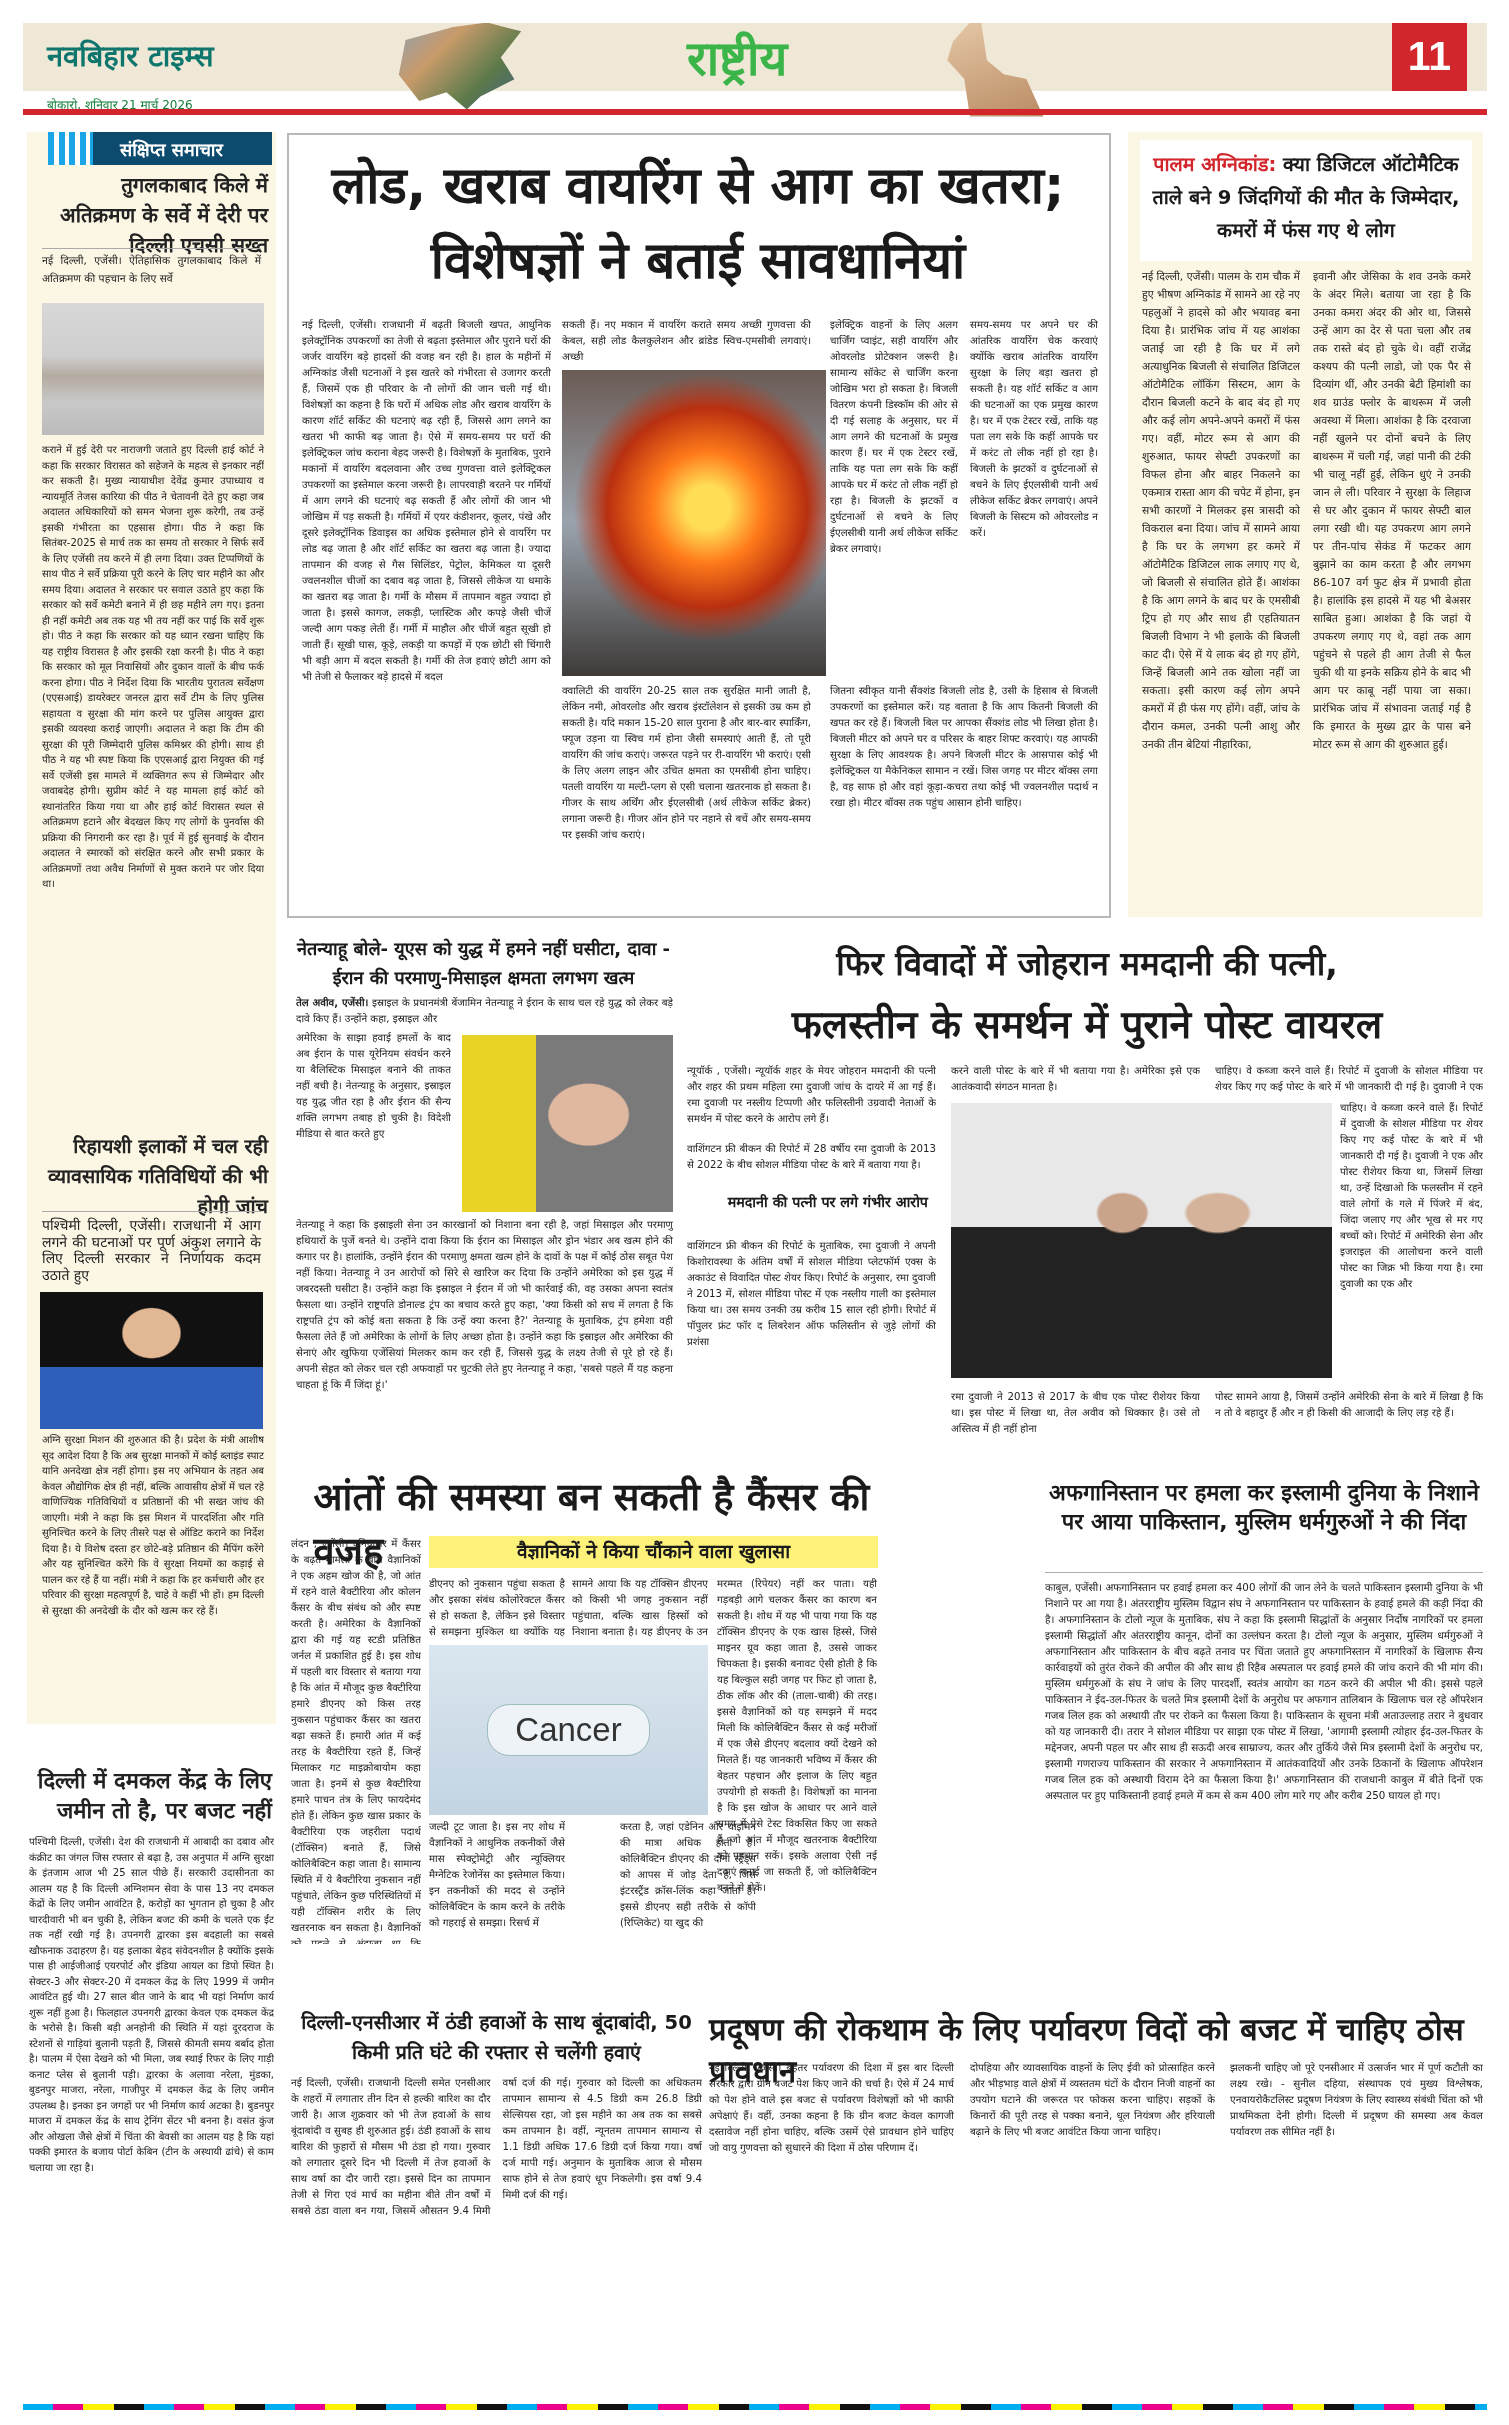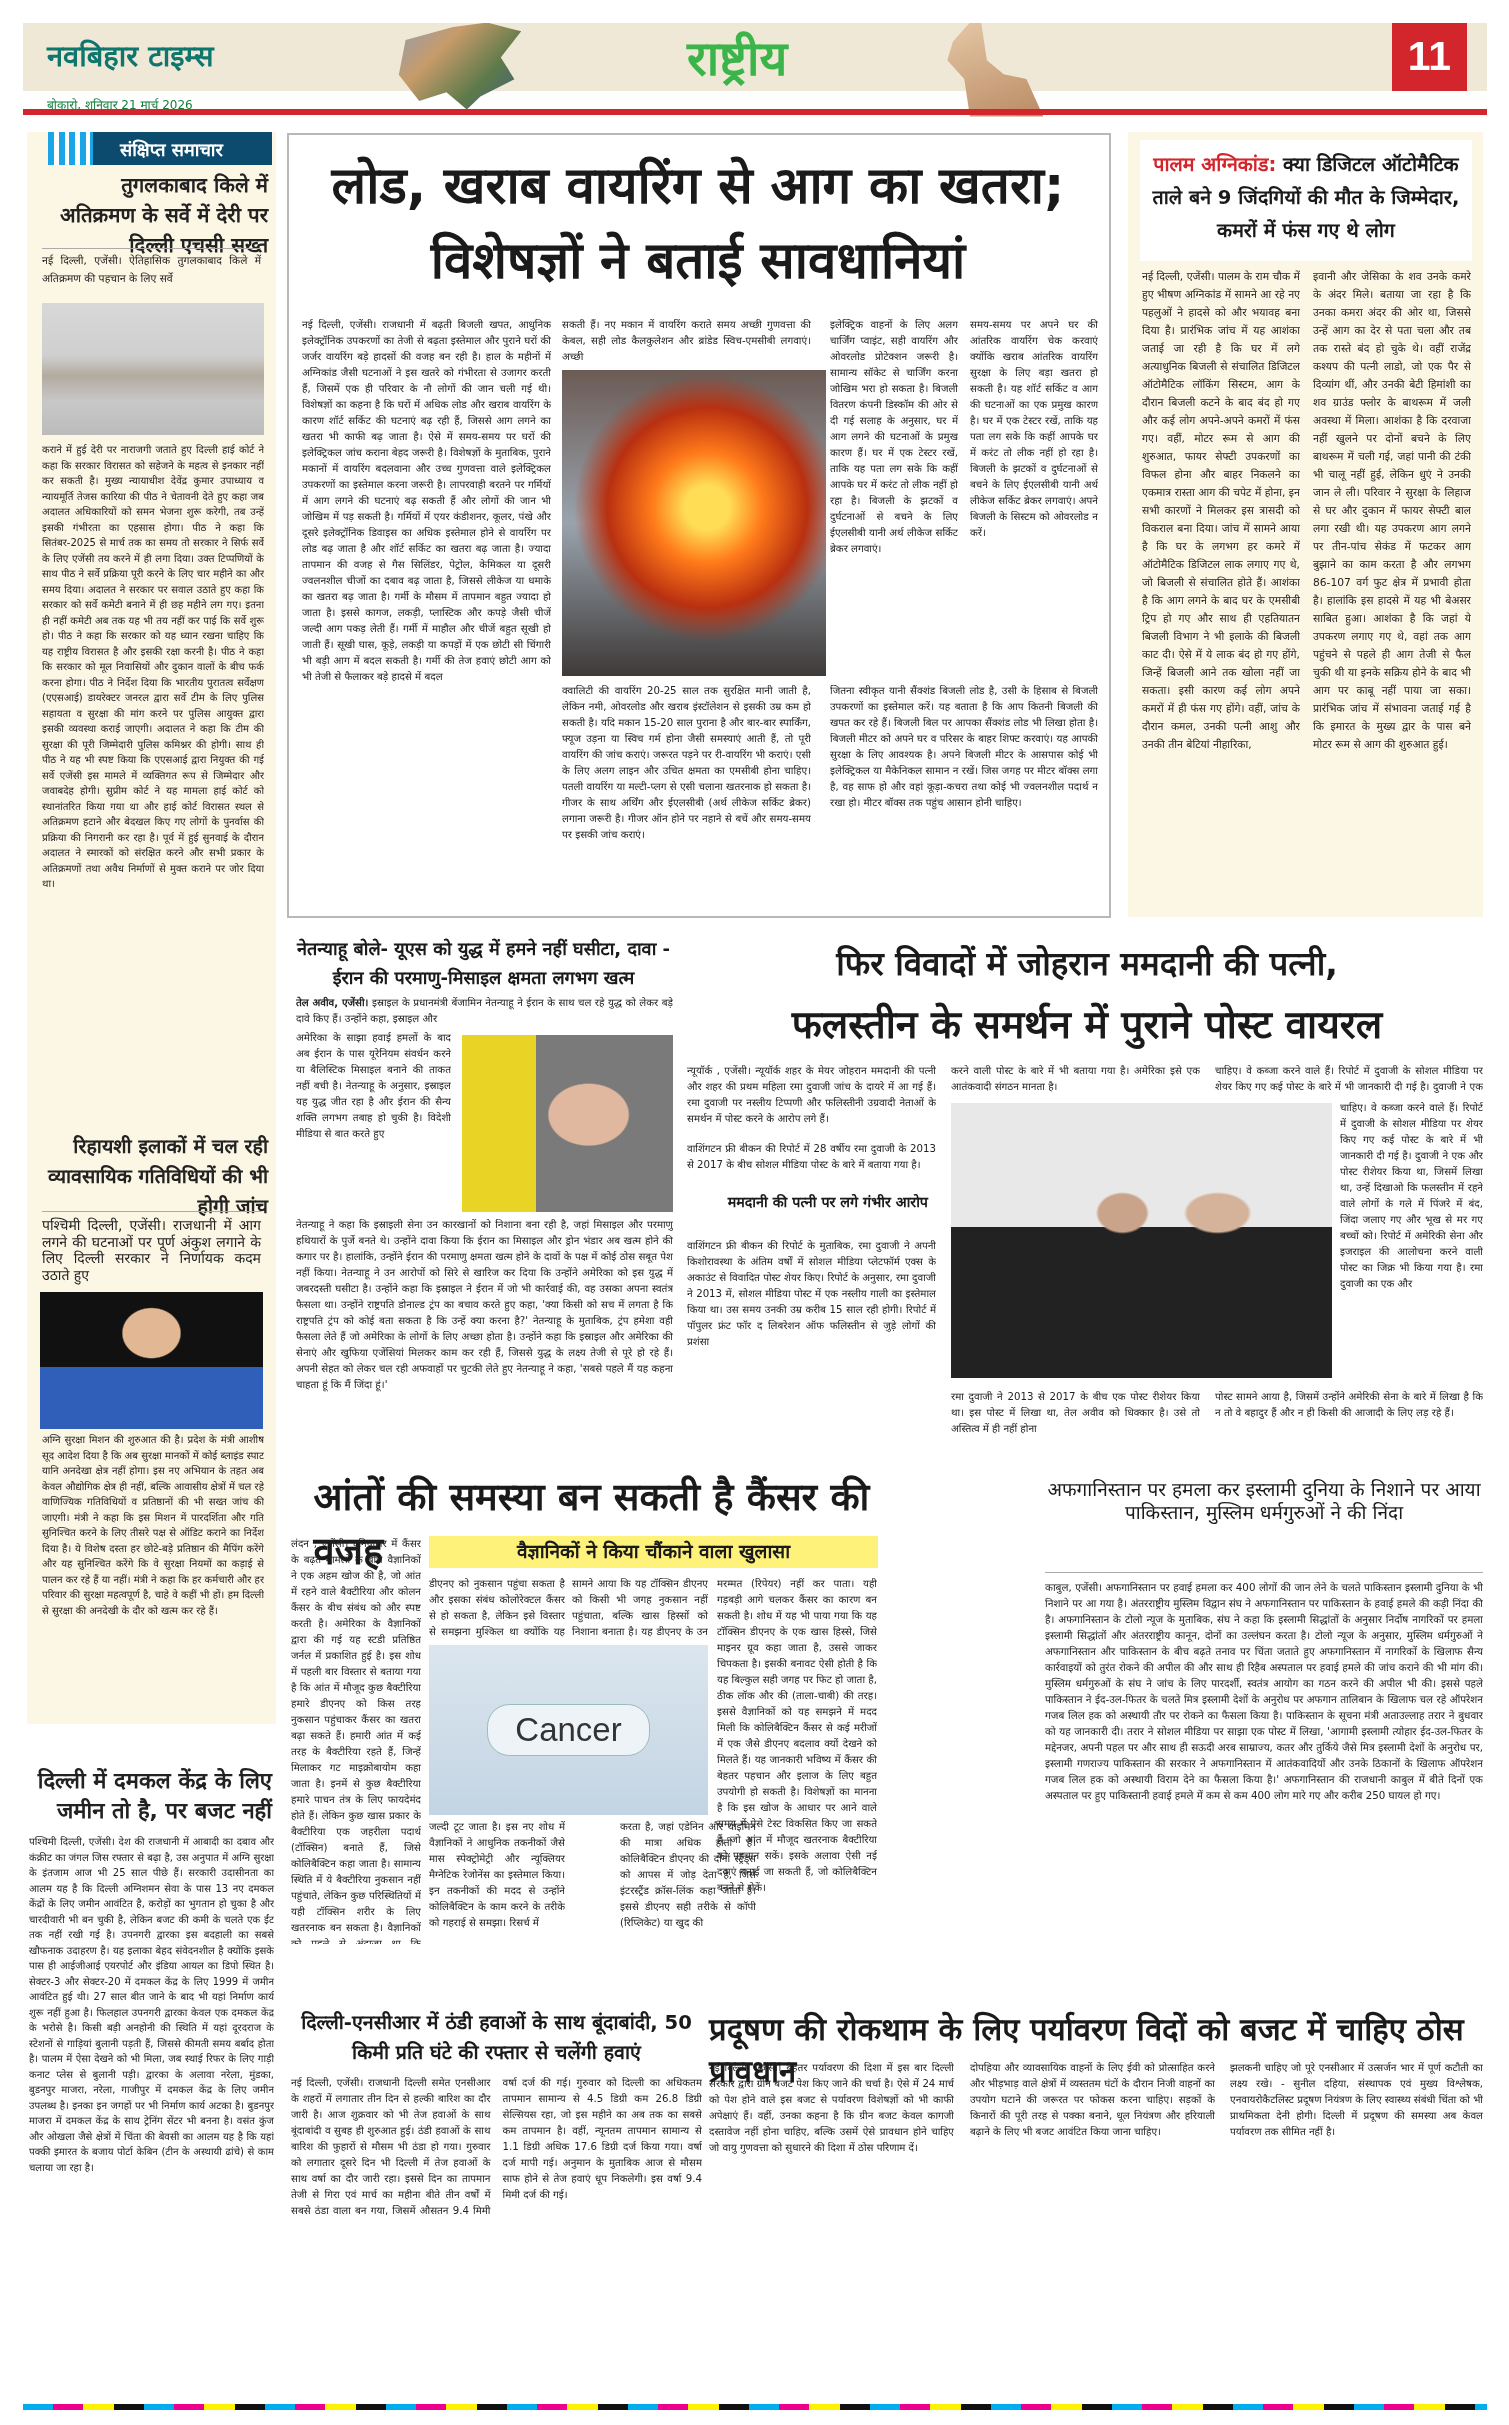--- a/index.html
+++ b/index.html
@@ -100,21 +100,21 @@
   <span class="lead">तेल अवीव, एजेंसी।</span>
   <span>इस्राइल के प्रधानमंत्री बेंजामिन नेतन्याहू ने ईरान के साथ चल रहे युद्ध को लेकर बड़े दावे किए हैं। उन्होंने कहा, इस्राइल और</span>
 </div>
 <div class="abs col" style="left:296px;top:1030px;width:155px;height:185px;overflow:hidden;">अमेरिका के साझा हवाई हमलों के बाद अब ईरान के पास यूरेनियम संवर्धन करने या बैलिस्टिक मिसाइल बनाने की ताकत नहीं बची है। नेतन्याहू के अनुसार, इस्राइल यह युद्ध जीत रहा है और ईरान की सैन्य शक्ति लगभग तबाह हो चुकी है। विदेशी मीडिया से बात करते हुए</div>
 <div class="abs photo photo-netanyahu" style="left:462px;top:1035px;width:211px;height:177px;"></div>
 <div class="abs col" style="left:296px;top:1217px;width:377px;height:226px;overflow:hidden;">नेतन्याहू ने कहा कि इस्राइली सेना उन कारखानों को निशाना बना रही है, जहां मिसाइल और परमाणु हथियारों के पुर्जे बनते थे। उन्होंने दावा किया कि ईरान का मिसाइल और ड्रोन भंडार अब खत्म होने की कगार पर है। हालांकि, उन्होंने ईरान की परमाणु क्षमता खत्म होने के दावों के पक्ष में कोई ठोस सबूत पेश नहीं किया। नेतन्याहू ने उन आरोपों को सिरे से खारिज कर दिया कि उन्होंने अमेरिका को इस युद्ध में जबरदस्ती घसीटा है। उन्होंने कहा कि इस्राइल ने ईरान में जो भी कार्रवाई की, वह उसका अपना स्वतंत्र फैसला था। उन्होंने राष्ट्रपति डोनाल्ड ट्रंप का बचाव करते हुए कहा, 'क्या किसी को सच में लगता है कि राष्ट्रपति ट्रंप को कोई बता सकता है कि उन्हें क्या करना है?' नेतन्याहू के मुताबिक, ट्रंप हमेशा वही फैसला लेते हैं जो अमेरिका के लोगों के लिए अच्छा होता है। उन्होंने कहा कि इस्राइल और अमेरिका की सेनाएं और खुफिया एजेंसियां मिलकर काम कर रही हैं, जिससे युद्ध के लक्ष्य तेजी से पूरे हो रहे हैं। अपनी सेहत को लेकर चल रही अफवाहों पर चुटकी लेते हुए नेतन्याहू ने कहा, 'सबसे पहले मैं यह कहना चाहता हूं कि मैं जिंदा हूं।'</div>
 
 <div class="abs h-huge" style="left:683px;top:934px;width:808px;font-size:33px;line-height:60px;">फिर विवादों में जोहरान ममदानी की पत्नी,</div>
 <div class="abs h-huge" style="left:683px;top:995px;width:808px;font-size:39px;line-height:60px;">फलस्तीन के समर्थन में पुराने पोस्ट वायरल</div>
 <div class="abs col" style="left:687px;top:1063px;width:249px;height:75px;overflow:hidden;">न्यूयॉर्क , एजेंसी। न्यूयॉर्क शहर के मेयर जोहरान ममदानी की पत्नी और शहर की प्रथम महिला रमा दुवाजी जांच के दायरे में आ गई हैं। रमा दुवाजी पर नस्लीय टिप्पणी और फलिस्तीनी उग्रवादी नेताओं के समर्थन में पोस्ट करने के आरोप लगे हैं।</div>
-<div class="abs col" style="left:687px;top:1141px;width:249px;height:48px;overflow:hidden;">वाशिंगटन फ्री बीकन की रिपोर्ट में 28 वर्षीय रमा दुवाजी के 2013 से 2017 के बीच सोशल मीडिया पोस्ट के बारे में बताया गया है।</div>
+<div class="abs col" style="left:687px;top:1141px;width:249px;height:48px;overflow:hidden;">वाशिंगटन फ्री बीकन की रिपोर्ट में 28 वर्षीय रमा दुवाजी के 2013 से 2022 के बीच सोशल मीडिया पोस्ट के बारे में बताया गया है।</div>
 <div class="abs" style="left:694px;top:1192px;width:234px;font-size:14.3px;line-height:21px;font-weight:bold;text-align:right;">ममदानी की पत्नी पर लगे गंभीर आरोप</div>
 <div class="abs col" style="left:687px;top:1238px;width:249px;height:200px;overflow:hidden;">वाशिंगटन फ्री बीकन की रिपोर्ट के मुताबिक, रमा दुवाजी ने अपनी किशोरावस्था के अंतिम वर्षों में सोशल मीडिया प्लेटफॉर्म एक्स के अकाउंट से विवादित पोस्ट शेयर किए। रिपोर्ट के अनुसार, रमा दुवाजी ने 2013 में, सोशल मीडिया पोस्ट में एक नस्लीय गाली का इस्तेमाल किया था। उस समय उनकी उम्र करीब 15 साल रही होगी। रिपोर्ट में पॉपुलर फ्रंट फॉर द लिबरेशन ऑफ फलिस्तीन से जुड़े लोगों की प्रशंसा</div>
 <div class="abs col" style="left:951px;top:1063px;width:249px;height:33px;overflow:hidden;">करने वाली पोस्ट के बारे में भी बताया गया है। अमेरिका इसे एक आतंकवादी संगठन मानता है।</div>
 <div class="abs photo photo-couple" style="left:951px;top:1103px;width:381px;height:275px;"></div>
 <div class="abs col" style="left:951px;top:1389px;width:249px;height:53px;overflow:hidden;">रमा दुवाजी ने 2013 से 2017 के बीच एक पोस्ट रीशेयर किया था। इस पोस्ट में लिखा था, तेल अवीव को धिक्कार है। उसे तो अस्तित्व में ही नहीं होना</div>
 <div class="abs col" style="left:1215px;top:1063px;width:268px;height:33px;overflow:hidden;">चाहिए। वे कब्जा करने वाले हैं। रिपोर्ट में दुवाजी के सोशल मीडिया पर शेयर किए गए कई पोस्ट के बारे में भी जानकारी दी गई है। दुवाजी ने एक और पोस्ट रीशेयर किया था, जिसमें लिखा था, उन्हें दिखाओ कि फलस्तीन में रहने वाले लोगों के गले में पिंजरे में बंद, जिंदा जलाए गए और भूख से मर गए बच्चों को। रिपोर्ट में अमेरिकी सेना और इजराइल की आलोचना करने वाली पोस्ट का जिक्र भी किया गया है। रमा दुवाजी का एक और</div>
 <div class="abs col" style="left:1340px;top:1100px;width:143px;height:279px;overflow:hidden;">चाहिए। वे कब्जा करने वाले हैं। रिपोर्ट में दुवाजी के सोशल मीडिया पर शेयर किए गए कई पोस्ट के बारे में भी जानकारी दी गई है। दुवाजी ने एक और पोस्ट रीशेयर किया था, जिसमें लिखा था, उन्हें दिखाओ कि फलस्तीन में रहने वाले लोगों के गले में पिंजरे में बंद, जिंदा जलाए गए और भूख से मर गए बच्चों को। रिपोर्ट में अमेरिकी सेना और इजराइल की आलोचना करने वाली पोस्ट का जिक्र भी किया गया है। रमा दुवाजी का एक और</div>
 <div class="abs col" style="left:1215px;top:1389px;width:268px;height:53px;overflow:hidden;">पोस्ट सामने आया है, जिसमें उन्होंने अमेरिकी सेना के बारे में लिखा है कि न तो वे बहादुर हैं और न ही किसी की आजादी के लिए लड़ रहे हैं।</div>
 
 <div class="abs h-huge" style="left:291px;top:1470px;width:589px;font-size:38px;line-height:54px;text-align:left;padding-left:22.6px;">आंतों की  समस्या बन सकती है कैंसर की वजह</div>
@@ -123,21 +123,21 @@
 <div class="abs col" style="left:291px;top:1536px;width:130px;height:408px;overflow:hidden;">लंदन , एजेंसी। दुनियाभर में कैंसर के बढ़ते मामलों के बीच वैज्ञानिकों ने एक अहम खोज की है, जो आंत में रहने वाले बैक्टीरिया और कोलन कैंसर के बीच संबंध को और स्पष्ट करती है। अमेरिका के वैज्ञानिकों द्वारा की गई यह स्टडी प्रतिष्ठित जर्नल में प्रकाशित हुई है। इस शोध में पहली बार विस्तार से बताया गया है कि आंत में मौजूद कुछ बैक्टीरिया हमारे डीएनए को किस तरह नुकसान पहुंचाकर कैंसर का खतरा बढ़ा सकते हैं। हमारी आंत में कई तरह के बैक्टीरिया रहते हैं, जिन्हें मिलाकर गट माइक्रोबायोम कहा जाता है। इनमें से कुछ बैक्टीरिया हमारे पाचन तंत्र के लिए फायदेमंद होते हैं। लेकिन कुछ खास प्रकार के बैक्टीरिया एक जहरीला पदार्थ (टॉक्सिन) बनाते हैं, जिसे कोलिबैक्टिन कहा जाता है। सामान्य स्थिति में ये बैक्टीरिया नुकसान नहीं पहुंचाते, लेकिन कुछ परिस्थितियों में यही टॉक्सिन शरीर के लिए खतरनाक बन सकता है। वैज्ञानिकों को पहले से अंदाजा था कि कोलिबैक्टिन</div>
 <div class="abs col" style="left:429px;top:1576px;width:136px;height:66px;overflow:hidden;">डीएनए को नुकसान पहुंचा सकता है और इसका संबंध कोलोरेक्टल कैंसर से हो सकता है, लेकिन इसे विस्तार से समझना मुश्किल था क्योंकि यह टॉक्सिन बहुत</div>
 <div class="abs col" style="left:572px;top:1576px;width:136px;height:66px;overflow:hidden;">सामने आया कि यह टॉक्सिन डीएनए को किसी भी जगह नुकसान नहीं पहुंचाता, बल्कि खास हिस्सों को निशाना बनाता है। यह डीएनए के उन भागों पर असर</div>
 <div class="abs photo photo-cancer" style="left:429px;top:1645px;width:279px;height:170px;">
   <span>Cancer</span>
 </div>
 <div class="abs col" style="left:429px;top:1819px;width:136px;height:125px;overflow:hidden;">जल्दी टूट जाता है। इस नए शोध में वैज्ञानिकों ने आधुनिक तकनीकों जैसे मास स्पेक्ट्रोमेट्री और न्यूक्लियर मैग्नेटिक रेजोनेंस का इस्तेमाल किया। इन तकनीकों की मदद से उन्होंने कोलिबैक्टिन के काम करने के तरीके को गहराई से समझा। रिसर्च में</div>
 <div class="abs col" style="left:572px;top:1819px;width:136px;height:125px;overflow:hidden;margin-left:48px;">करता है, जहां एडेनिन और थाइमिन की मात्रा अधिक होती है। कोलिबैक्टिन डीएनए की दोनों स्ट्रैंड्स को आपस में जोड़ देता है, जिसे इंटरस्ट्रैंड क्रॉस-लिंक कहा जाता है। इससे डीएनए सही तरीके से कॉपी (रिप्लिकेट) या खुद की</div>
 <div class="abs col" style="left:717px;top:1576px;width:160px;height:368px;overflow:hidden;">मरम्मत (रिपेयर) नहीं कर पाता। यही गड़बड़ी आगे चलकर कैंसर का कारण बन सकती है। शोध में यह भी पाया गया कि यह टॉक्सिन डीएनए के एक खास हिस्से, जिसे माइनर ग्रूव कहा जाता है, उससे जाकर चिपकता है। इसकी बनावट ऐसी होती है कि यह बिल्कुल सही जगह पर फिट हो जाता है, ठीक लॉक और की (ताला-चाबी) की तरह। इससे वैज्ञानिकों को यह समझने में मदद मिली कि कोलिबैक्टिन कैंसर से कई मरीजों में एक जैसे डीएनए बदलाव क्यों देखने को मिलते हैं। यह जानकारी भविष्य में कैंसर की बेहतर पहचान और इलाज के लिए बहुत उपयोगी हो सकती है। विशेषज्ञों का मानना है कि इस खोज के आधार पर आने वाले समय में ऐसे टेस्ट विकसित किए जा सकते हैं, जो आंत में मौजूद खतरनाक बैक्टीरिया को पहचान सकें। इसके अलावा ऐसी नई दवाएं बनाई जा सकती हैं, जो कोलिबैक्टिन बनने से रोकें।</div>
 
-<div class="abs" style="left:1045px;top:1478px;width:438px;font-size:19px;line-height:23px;font-weight:normal;text-align:center;">अफगानिस्तान पर हमला कर इस्लामी दुनिया के निशाने पर आया पाकिस्तान, मुस्लिम धर्मगुरुओं ने की निंदा</div>
+<div class="abs" style="left:1045px;top:1478px;width:438px;font-size:22px;line-height:29px;font-weight:bold;text-align:center;">अफगानिस्तान पर हमला कर इस्लामी दुनिया के निशाने पर आया पाकिस्तान, मुस्लिम धर्मगुरुओं ने की निंदा</div>
 <div class="abs rule" style="left:1045px;top:1572px;width:438px;height:0.8px;"></div>
 <div class="abs col" style="left:1045px;top:1579px;width:438px;height:405px;font-size:10.3px;line-height:16px;overflow:hidden;">काबुल, एजेंसी। अफगानिस्तान पर हवाई हमला कर 400 लोगों की जान लेने के चलते पाकिस्तान इस्लामी दुनिया के भी निशाने पर आ गया है। अंतरराष्ट्रीय मुस्लिम विद्वान संघ ने अफगानिस्तान पर पाकिस्तान के हवाई हमले की कड़ी निंदा की है। अफगानिस्तान के टोलो न्यूज के मुताबिक, संघ ने कहा कि इस्लामी सिद्धांतों के अनुसार निर्दोष नागरिकों पर हमला इस्लामी सिद्धांतों और अंतरराष्ट्रीय कानून, दोनों का उल्लंघन करता है। टोलो न्यूज के अनुसार, मुस्लिम धर्मगुरुओं ने अफगानिस्तान और पाकिस्तान के बीच बढ़ते तनाव पर चिंता जताते हुए अफगानिस्तान में नागरिकों के खिलाफ सैन्य कार्रवाइयों को तुरंत रोकने की अपील की और साथ ही रिहैब अस्पताल पर हवाई हमले की जांच कराने की भी मांग की। मुस्लिम धर्मगुरुओं के संघ ने जांच के लिए पारदर्शी, स्वतंत्र आयोग का गठन करने की अपील भी की। इससे पहले पाकिस्तान ने ईद-उल-फितर के चलते मित्र इस्लामी देशों के अनुरोध पर अफगान तालिबान के खिलाफ चल रहे ऑपरेशन गजब लिल हक को अस्थायी तौर पर रोकने का फैसला किया है। पाकिस्तान के सूचना मंत्री अताउल्लाह तरार ने बुधवार को यह जानकारी दी। तरार ने सोशल मीडिया पर साझा एक पोस्ट में लिखा, 'आगामी इस्लामी त्योहार ईद-उल-फितर के मद्देनजर, अपनी पहल पर और साथ ही सऊदी अरब साम्राज्य, कतर और तुर्किये जैसे मित्र इस्लामी देशों के अनुरोध पर, इस्लामी गणराज्य पाकिस्तान की सरकार ने अफगानिस्तान में आतंकवादियों और उनके ठिकानों के खिलाफ ऑपरेशन गजब लिल हक को अस्थायी विराम देने का फैसला किया है।' अफगानिस्तान की राजधानी काबुल में बीते दिनों एक अस्पताल पर हुए पाकिस्तानी हवाई हमले में कम से कम 400 लोग मारे गए और करीब 250 घायल हो गए।</div>
 
 <div class="abs" style="left:291px;top:2008px;width:411px;font-size:19.6px;line-height:30px;font-weight:bold;text-align:center;">दिल्ली-एनसीआर में ठंडी हवाओं के साथ बूंदाबांदी, 50 किमी प्रति घंटे की रफ्तार से चलेंगी हवाएं</div>
 <div class="abs col" style="left:291px;top:2075px;width:411px;height:325px;overflow:hidden;column-count:2;column-gap:12px;">नई दिल्ली, एजेंसी। राजधानी दिल्ली समेत एनसीआर के शहरों में लगातार तीन दिन से हल्की बारिश का दौर जारी है। आज शुक्रवार को भी तेज हवाओं के साथ बूंदाबांदी व सुबह ही शुरुआत हुई। ठंडी हवाओं के साथ बारिश की फुहारों से मौसम भी ठंडा हो गया। गुरुवार को लगातार दूसरे दिन भी दिल्ली में तेज हवाओं के साथ वर्षा का दौर जारी रहा। इससे दिन का तापमान तेजी से गिरा एवं मार्च का महीना बीते तीन वर्षों में सबसे ठंडा वाला बन गया, जिसमें औसतन 9.4 मिमी वर्षा दर्ज की गई। गुरुवार को दिल्ली का अधिकतम तापमान सामान्य से 4.5 डिग्री कम 26.8 डिग्री सेल्सियस रहा, जो इस महीने का अब तक का सबसे कम तापमान है। वहीं, न्यूनतम तापमान सामान्य से 1.1 डिग्री अधिक 17.6 डिग्री दर्ज किया गया। वर्षा दर्ज मापी गई। अनुमान के मुताबिक आज से मौसम साफ होने से तेज हवाएं धूप निकलेगी। इस वर्षा 9.4 मिमी दर्ज की गई।</div>
 
 <div class="abs" style="left:709px;top:2008px;width:777px;font-size:31px;line-height:42px;font-weight:bold;">प्रदूषण की रोकथाम के लिए पर्यावरण विदों को बजट में चाहिए ठोस प्रावधान</div>
 <div class="abs col" style="left:709px;top:2060px;width:245px;height:340px;overflow:hidden;">नई दिल्ली, एजेंसी। बेहतर पर्यावरण की दिशा में इस बार दिल्ली सरकार द्वारा ग्रीन बजट पेश किए जाने की चर्चा है। ऐसे में 24 मार्च को पेश होने वाले इस बजट से पर्यावरण विशेषज्ञों को भी काफी अपेक्षाएं हैं। वहीं, उनका कहना है कि ग्रीन बजट केवल कागजी दस्तावेज नहीं होना चाहिए, बल्कि उसमें ऐसे प्रावधान होने चाहिए जो वायु गुणवत्ता को सुधारने की दिशा में ठोस परिणाम दें।</div>
 <div class="abs col" style="left:970px;top:2060px;width:245px;height:340px;overflow:hidden;">दोपहिया और व्यावसायिक वाहनों के लिए ईवी को प्रोत्साहित करने और भीड़भाड़ वाले क्षेत्रों में व्यस्ततम घंटों के दौरान निजी वाहनों का उपयोग घटाने की जरूरत पर फोकस करना चाहिए। सड़कों के किनारों की पूरी तरह से पक्का बनाने, धूल नियंत्रण और हरियाली बढ़ाने के लिए भी बजट आवंटित किया जाना चाहिए।</div>
 <div class="abs col" style="left:1230px;top:2060px;width:253px;height:340px;overflow:hidden;">झलकनी चाहिए जो पूरे एनसीआर में उत्सर्जन भार में पूर्ण कटौती का लक्ष्य रखे। - सुनील दहिया, संस्थापक एवं मुख्य विश्लेषक, एनवायरोकैटलिस्ट प्रदूषण नियंत्रण के लिए स्वास्थ्य संबंधी चिंता को भी प्राथमिकता देनी होगी। दिल्ली में प्रदूषण की समस्या अब केवल पर्यावरण तक सीमित नहीं है।</div>

